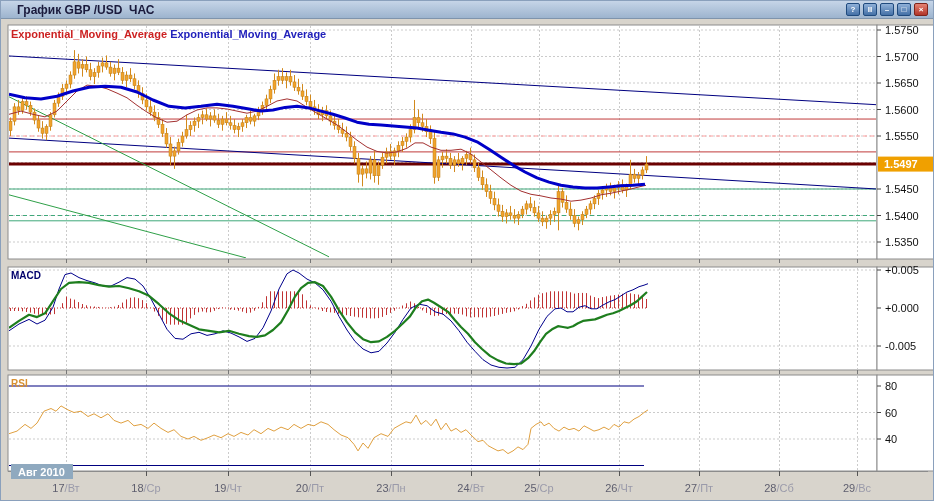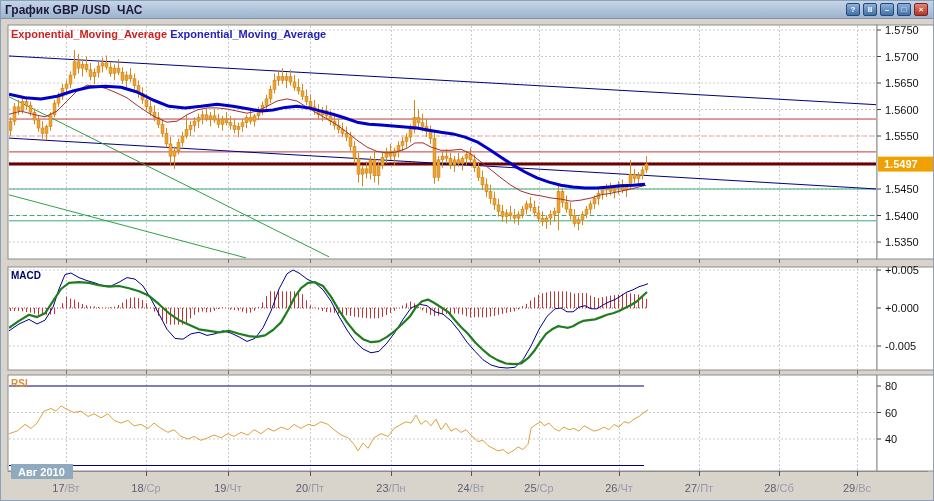--- a/index.html
+++ b/index.html
@@ -1,19 +1,19 @@
 <!DOCTYPE html>
 <html><head>
 <meta charset="utf-8">
 <style>
   html,body{margin:0;padding:0;background:#ECE9E0;font-family:"Liberation Sans",sans-serif;}
   .window{position:relative;width:934px;height:501px;background:#D8D4CC;border:1px solid #8AA0BC;box-sizing:border-box;overflow:hidden;}
   .titlebar{position:absolute;left:0;top:0;width:100%;height:18px;display:flex;align-items:center;
     background:linear-gradient(#C6D5E8,#9DB4CE);border-bottom:1px solid #7F94AC;box-sizing:border-box;}
-  .titlebar .title{margin-left:4px;font-size:12px;font-weight:bold;color:#1A1A3C;white-space:pre;}
+  .titlebar .title{margin-left:16px;font-size:12px;font-weight:bold;color:#1A1A3C;white-space:pre;}
   .winbtns{margin-left:auto;margin-right:5px;display:flex;gap:3px;}
   .wbtn{width:14px;height:13px;display:flex;align-items:center;justify-content:center;
     font-size:8px;font-weight:bold;color:#fff;line-height:1;cursor:default;
     background:linear-gradient(#8FB0D8,#4470A6);border:1px solid #1F4A7E;border-radius:2px;box-sizing:border-box;}
   .wbtn.close{background:linear-gradient(#E58273,#B13529);border-color:#7E241B;}
   svg text{font-family:"Liberation Sans",sans-serif;}
 </style>
 </head>
 <body>
 

